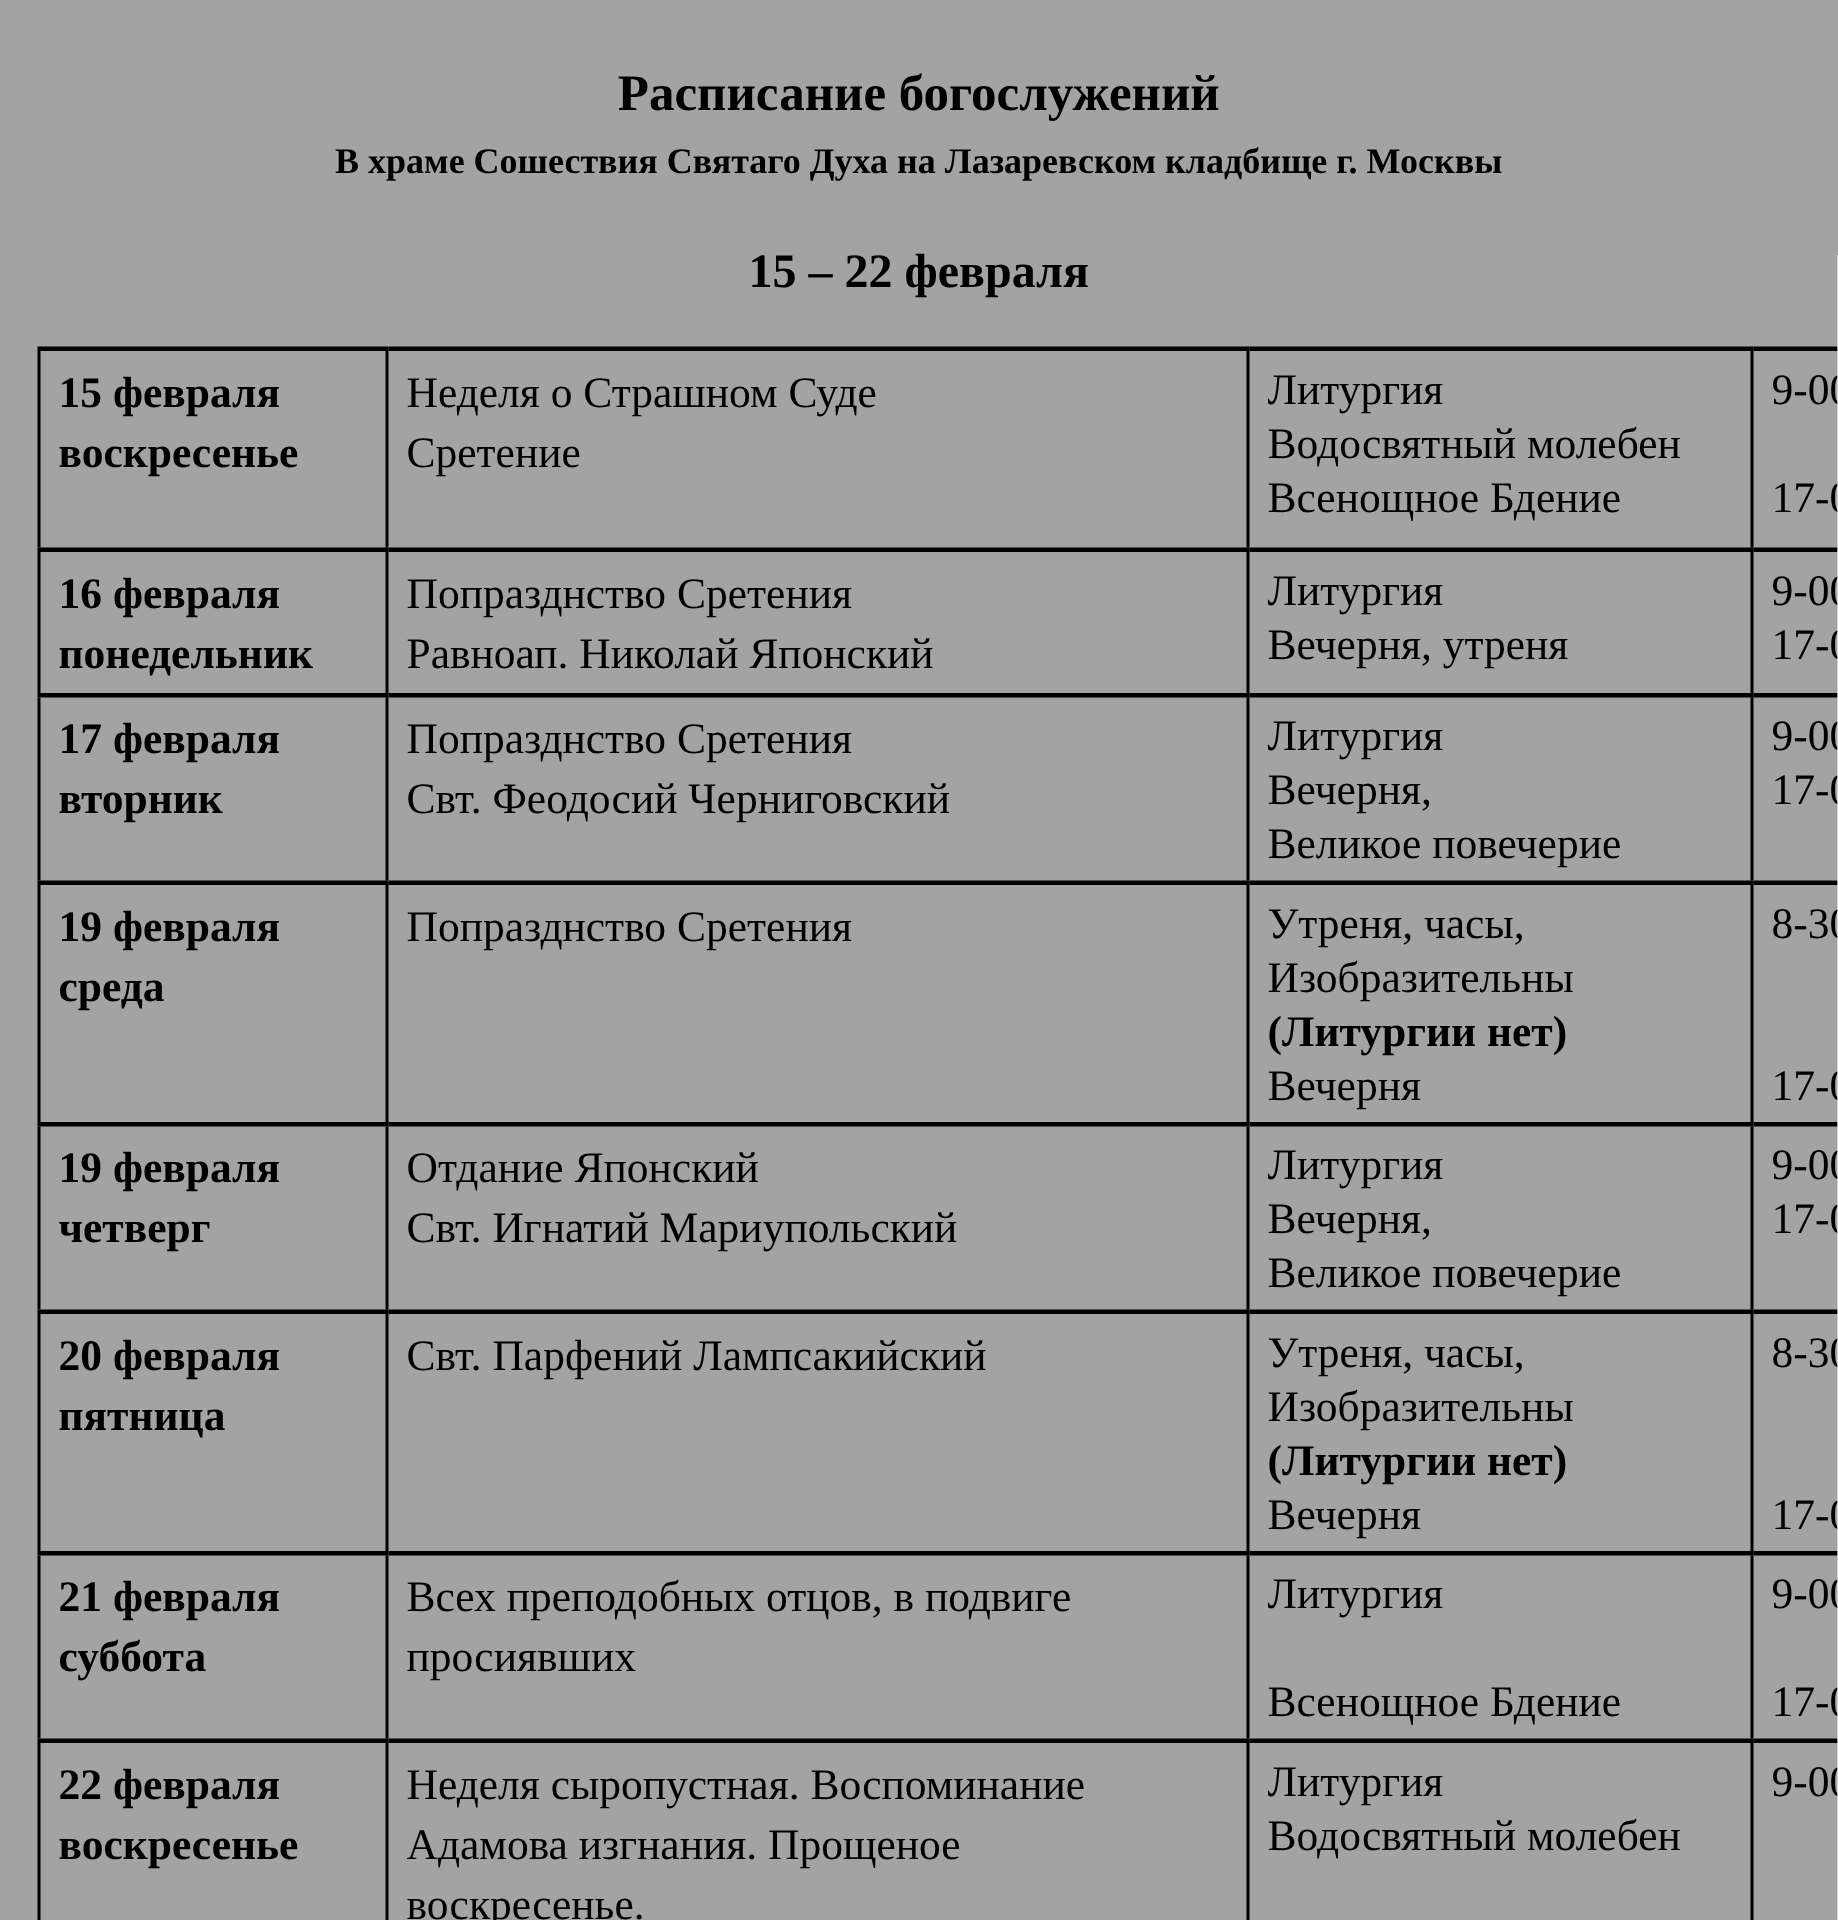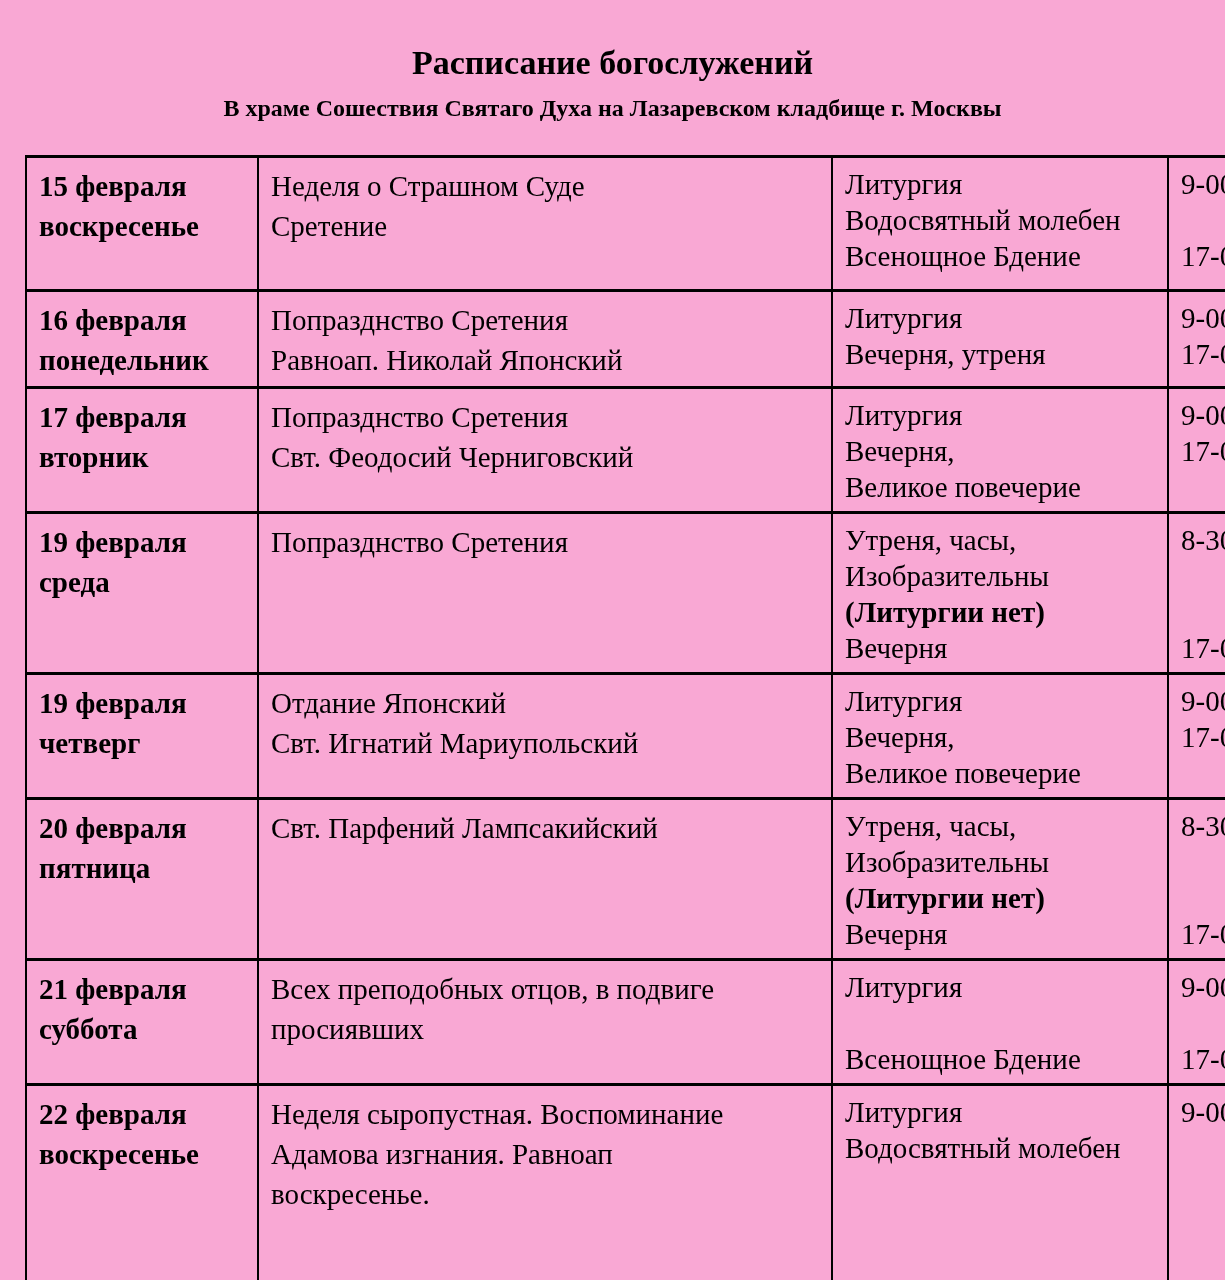--- a/index.html
+++ b/index.html
@@ -3,21 +3,21 @@
 <meta charset="utf-8">
 <style>
   html, body {
     margin: 0;
     padding: 0;
     background: #ffffff;
   }
   .page {
     width: 1225px;
     height: 1280px;
-    background: #f9a8d4;
+    background: #a3a3a3;
     color: #000000;
     font-family: "Liberation Serif", "DejaVu Serif", serif;
     box-sizing: border-box;
     overflow: hidden;
   }
   .header { text-align: center; }
   .title {
     padding-top: 42px;
     font-size: 34px;
     font-weight: bold;
@@ -67,20 +67,21 @@
   tr.row-7 { height: 108px; }
   tr.row-8 { height: 200px; }
 </style>
 </head>
 <body>
 
 <div class="page">
   <div class="header">
     <div class="title">Расписание богослужений</div>
     <div class="subtitle">В храме Сошествия Святаго Духа на Лазаревском кладбище г. Москвы</div>
+    <div class="date-range">15 – 22 февраля</div>
   </div>
   <table class="schedule">
     <tbody>
         <tr class="row-1">
           <td class="col-date">
             <div class="date-line">15 февраля</div>
             <div class="day-line">воскресенье</div>
           </td>
           <td class="col-desc">
             <div class="desc-line">Неделя о Страшном Суде</div>
@@ -217,21 +218,21 @@
             <div class="time-line">17-00</div>
           </td>
         </tr>
         <tr class="row-8">
           <td class="col-date">
             <div class="date-line">22 февраля</div>
             <div class="day-line">воскресенье</div>
           </td>
           <td class="col-desc">
             <div class="desc-line">Неделя сыропустная. Воспоминание</div>
-            <div class="desc-line">Адамова изгнания. Равноап</div>
+            <div class="desc-line">Адамова изгнания. Прощеное</div>
             <div class="desc-line">воскресенье.</div>
           </td>
           <td class="col-svc">
             <div class="svc-line">Литургия</div>
             <div class="svc-line">Водосвятный молебен</div>
             <div class="svc-line">&nbsp;</div>
           </td>
           <td class="col-time">
             <div class="time-line">9-00</div>
             <div class="time-line">&nbsp;</div>

